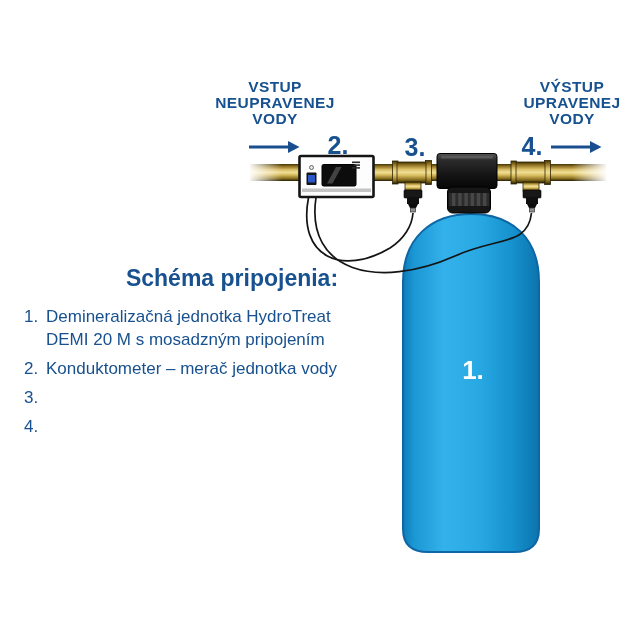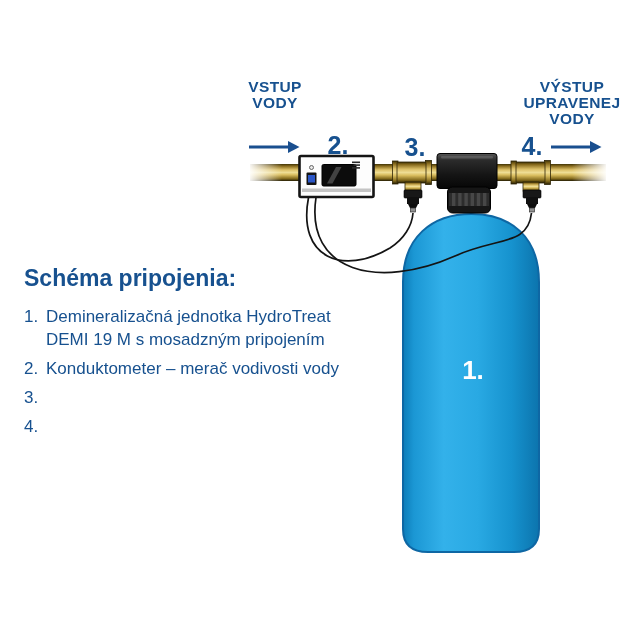--- a/index.html
+++ b/index.html
@@ -16,21 +16,21 @@
   .callout{
     position:absolute;width:40px;text-align:center;font-weight:bold;
     font-size:25px;color:#17518f;line-height:24px;
   }
   .tank-num{
     position:absolute;left:443px;top:355px;width:60px;text-align:center;
     font-weight:bold;font-size:26px;color:#ffffff;
   }
   .legend{position:absolute;left:24px;top:265px;width:400px;}
   .legend h1{
-    margin:0 0 14px 0;font-size:23px;line-height:26px;font-weight:bold;color:#17518f;
+    margin:0 0 14px 16px;font-size:23px;line-height:26px;font-weight:bold;color:#17518f;text-align:center;
   }
   .legend-item{display:flex;align-items:flex-start;margin:0 0 6px 0;
     font-size:17px;line-height:23px;color:#17518f;}
   .legend-item .num{flex:0 0 22px;}
   .legend-item .txt{width:330px;}
 </style>
 </head>
 <body>
 
 <div class="stage">
@@ -148,43 +148,44 @@
       <polygon points="288,141 299.5,147 288,153" fill="#1a4f8f"></polygon>
     </g>
     <g>
       <line x1="551" y1="147" x2="590" y2="147" stroke="#1a4f8f" stroke-width="3.2"></line>
       <polygon points="590,141 601.5,147 590,153" fill="#1a4f8f"></polygon>
     </g>
   </svg>
 
   <div class="flow-label" style="left:195px;top:79px;width:160px;">
     <div>VSTUP</div>
+    <div>NEUPRAVENEJ</div>
     <div>VODY</div>
   </div>
 
   <div class="flow-label" style="left:492px;top:79px;width:160px;">
     <div>VÝSTUP</div>
     <div>UPRAVENEJ</div>
     <div>VODY</div>
   </div>
 
   <div class="callout" style="left:318px;top:133px;">2.</div>
   <div class="callout" style="left:395px;top:135px;">3.</div>
   <div class="callout" style="left:512px;top:134px;">4.</div>
   <div class="tank-num">1.</div>
 
   <div class="legend">
     <h1>Schéma pripojenia:</h1>
     <div class="legend-item">
       <span class="num">1.</span>
-      <span class="txt">Demineralizačná jednotka HydroTreat DEMI 19 M s mosadzným pripojením</span>
+      <span class="txt">Demineralizačná jednotka HydroTreat DEMI 20 M s mosadzným pripojením</span>
     </div>
     <div class="legend-item">
       <span class="num">2.</span>
-      <span class="txt">Konduktometer – merač vodivosti vody</span>
+      <span class="txt">Konduktometer – merač jednotka vody</span>
     </div>
     <div class="legend-item">
       <span class="num">3.</span>
     </div>
     <div class="legend-item">
       <span class="num">4.</span>
     </div>
   </div>
 
 </div>

